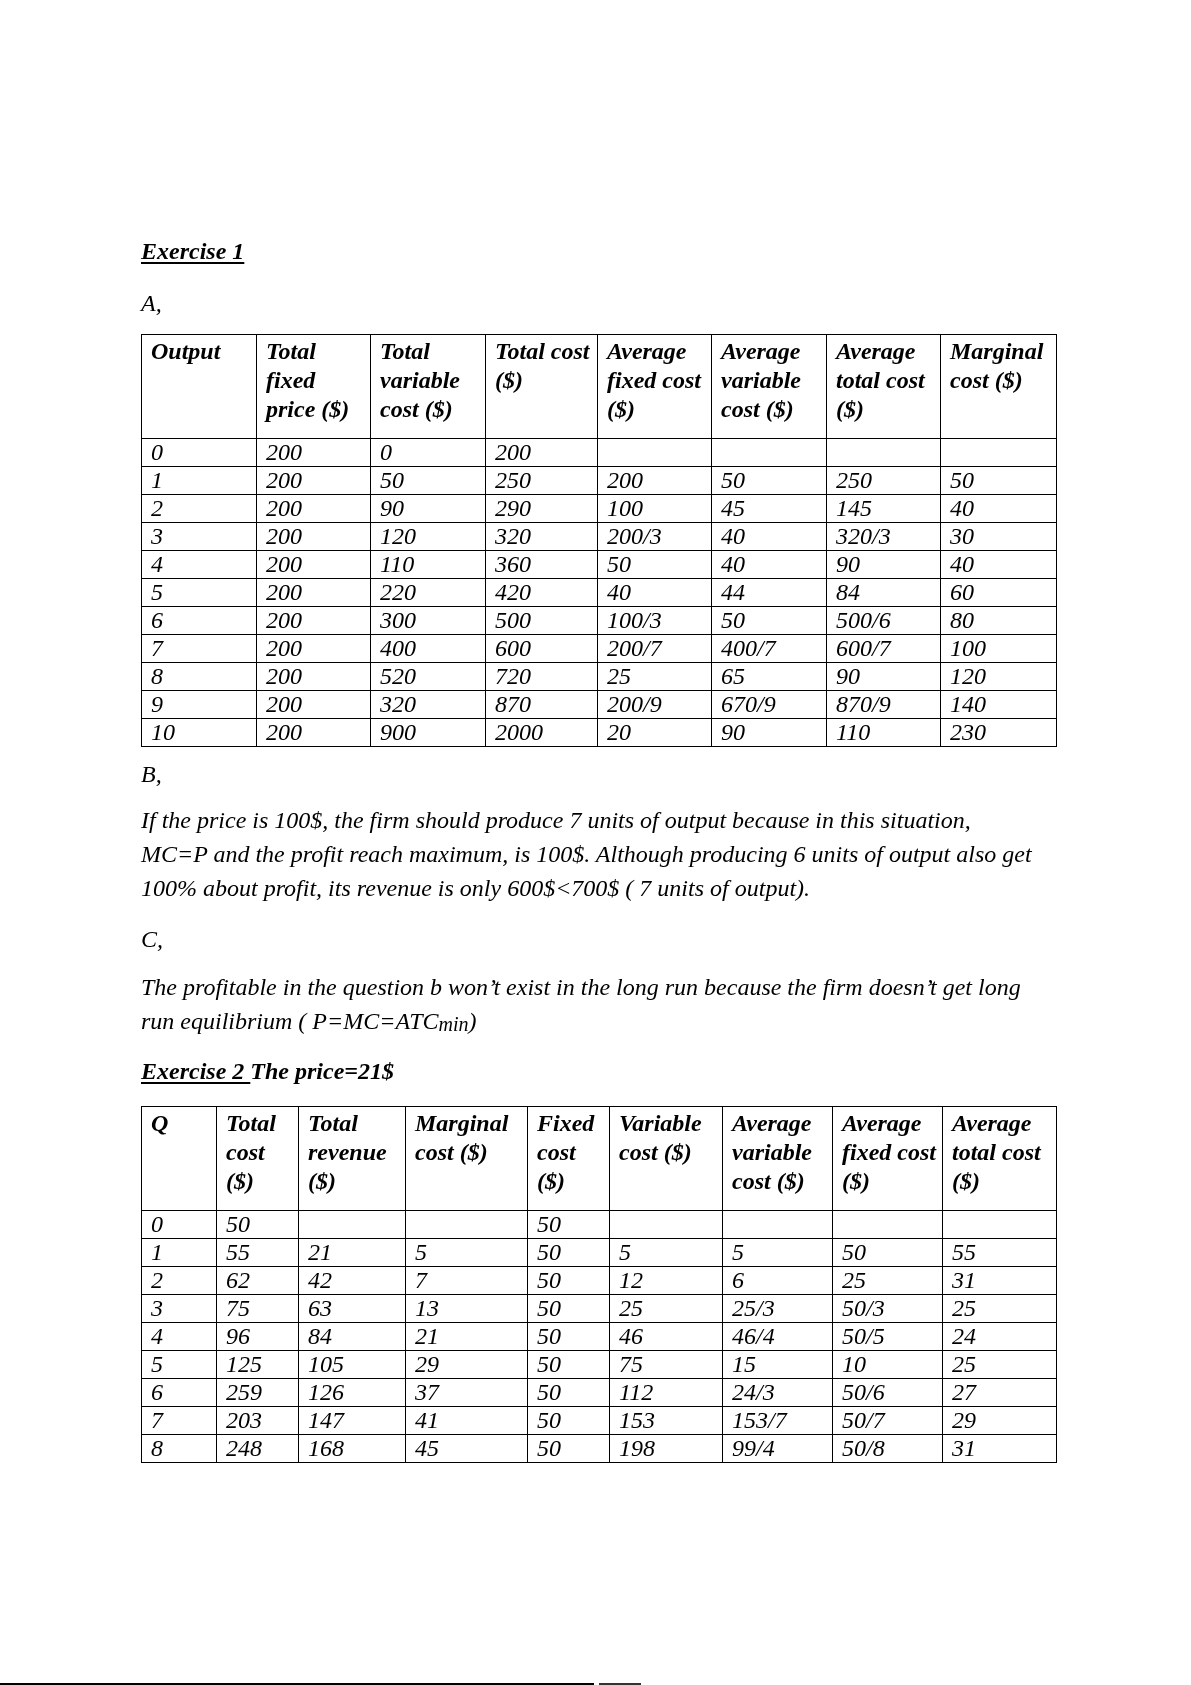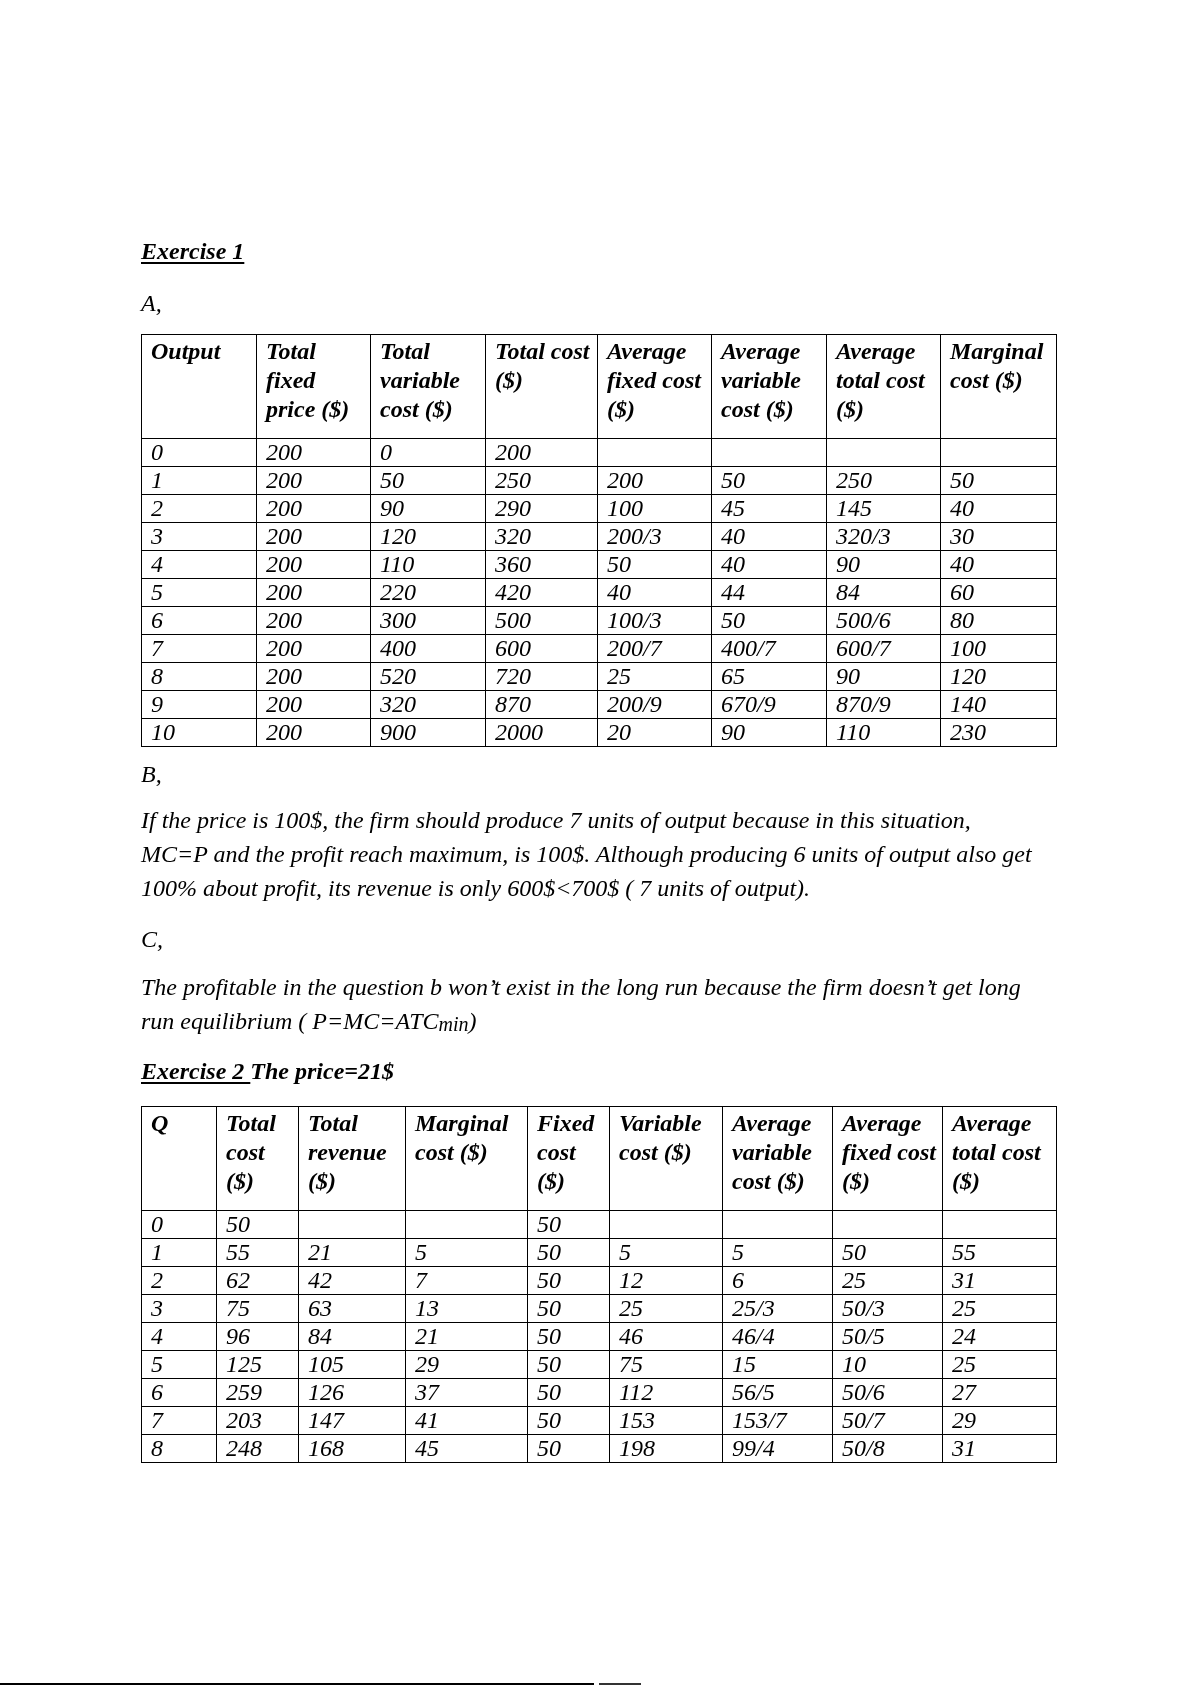--- a/index.html
+++ b/index.html
@@ -347,21 +347,21 @@
         <td>10</td>
         <td>25</td>
       </tr>
       <tr>
         <td>6</td>
         <td>259</td>
         <td>126</td>
         <td>37</td>
         <td>50</td>
         <td>112</td>
-        <td>56/5</td>
+        <td>24/3</td>
         <td>50/6</td>
         <td>27</td>
       </tr>
       <tr>
         <td>7</td>
         <td>203</td>
         <td>147</td>
         <td>41</td>
         <td>50</td>
         <td>153</td>

